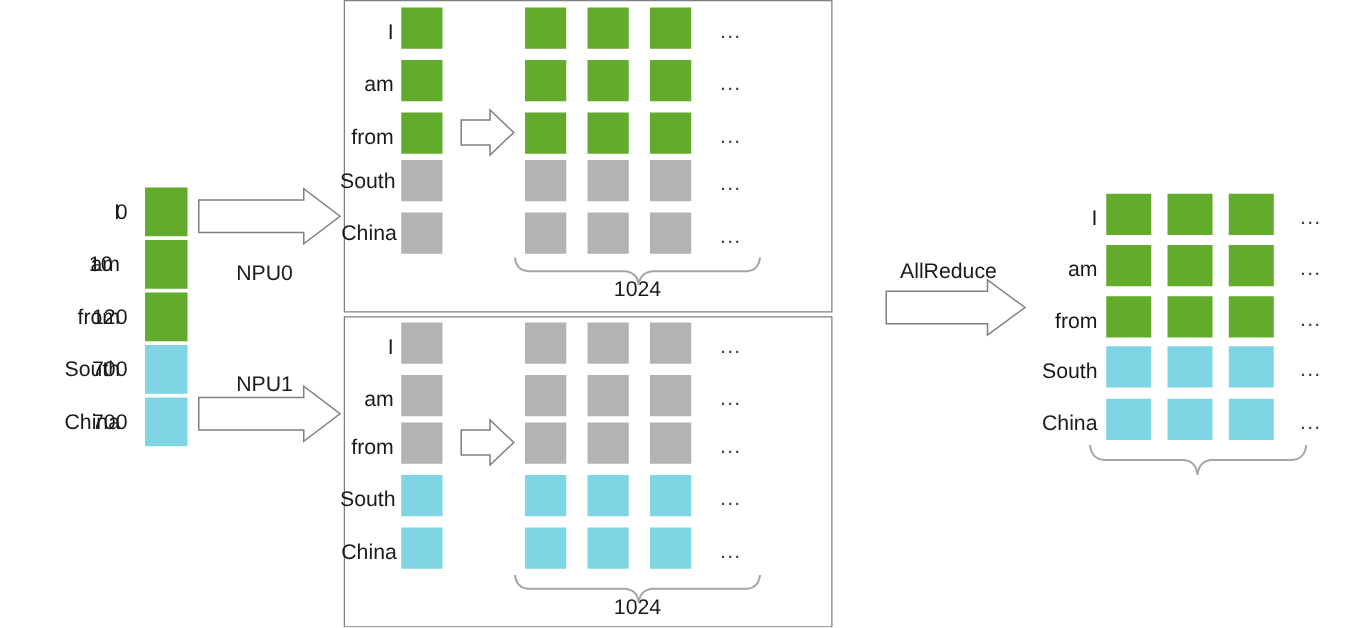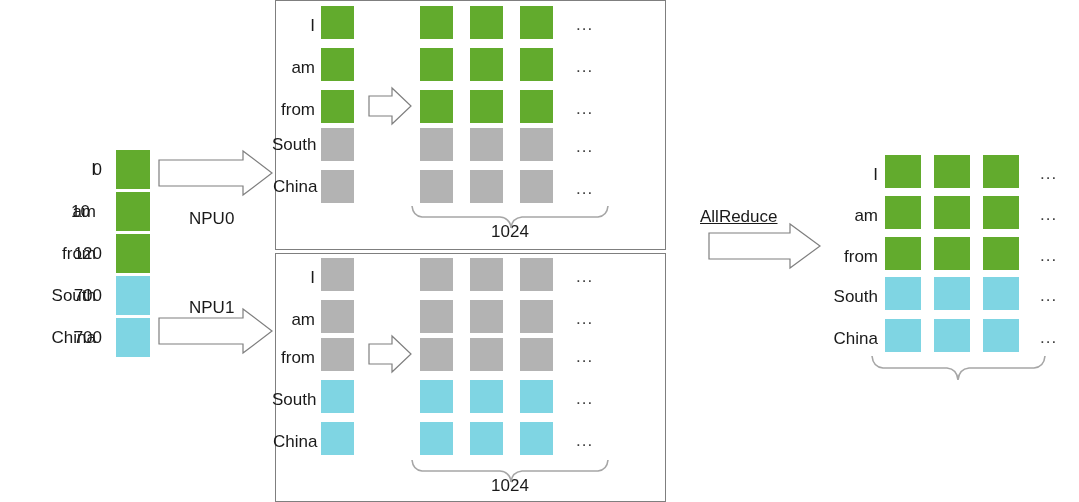--- a/index.html
+++ b/index.html
@@ -117,21 +117,21 @@
   <div>
     <div class="cell" style="left:116px;top:150px;width:34px;height:39px;background:#62ab2d;"></div>
     <div class="cell" style="left:116px;top:192px;width:34px;height:39px;background:#62ab2d;"></div>
     <div class="cell" style="left:116px;top:234px;width:34px;height:39px;background:#62ab2d;"></div>
     <div class="cell" style="left:116px;top:276px;width:34px;height:39px;background:#7fd5e3;"></div>
     <div class="cell" style="left:116px;top:318px;width:34px;height:39px;background:#7fd5e3;"></div>
   </div>
 
   <div class="arrow-label" style="left:189px;top:210px;">NPU0</div>
   <div class="arrow-label" style="left:189px;top:299px;">NPU1</div>
-  <div class="arrow-label" style="left:700px;top:208px;text-decoration:underline;">AllReduce</div>
+  <div class="arrow-label" style="left:720px;top:208px;">AllReduce</div>
 
   <div class="panel" style="left:275px;top:0px;width:391px;height:250px;"></div>
 
   <div>
     <div class="token-label" style="left:285px;top:17px;width:30px;">I</div>
     <div class="token-label" style="left:285px;top:59px;width:30px;">am</div>
     <div class="token-label" style="left:279px;top:101px;width:36px;">from</div>
     <div class="token-label" style="left:272px;top:136px;width:43px;">South</div>
     <div class="token-label" style="left:273px;top:178px;width:42px;">China</div>
   </div>

